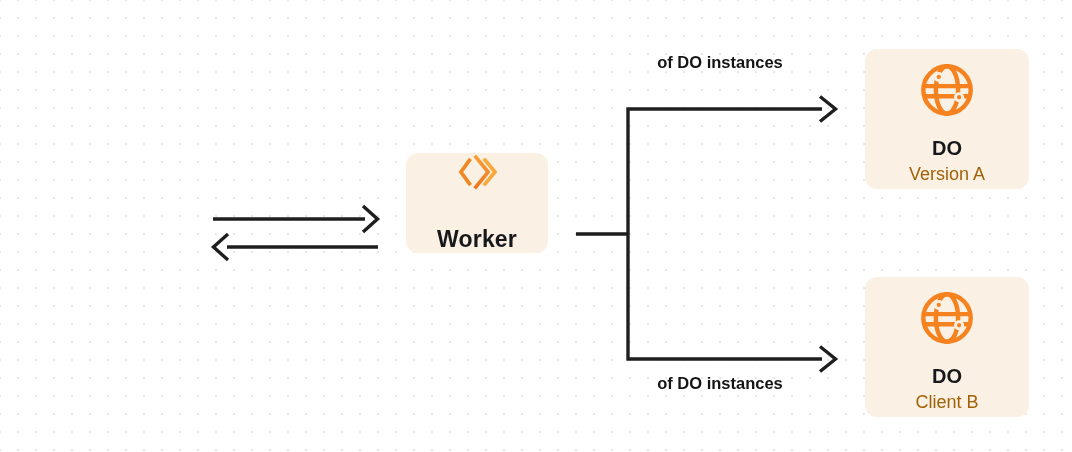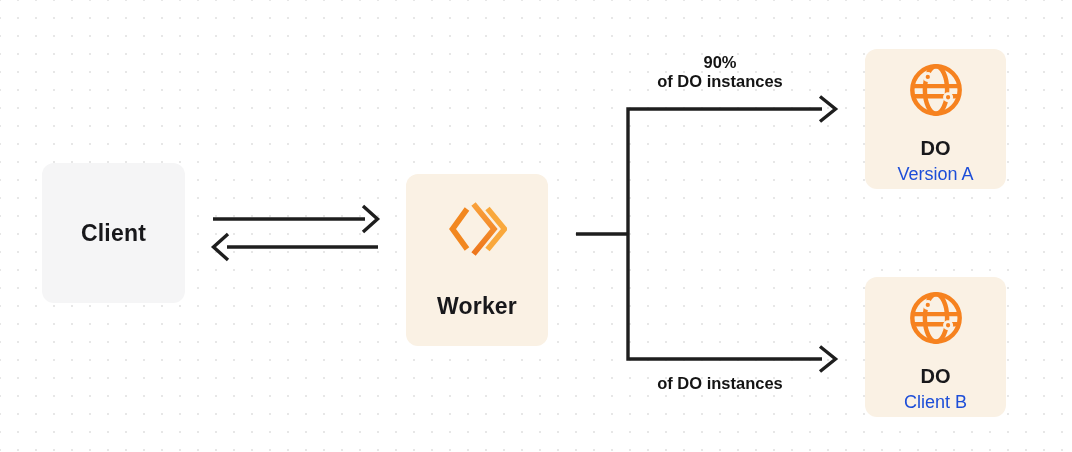--- a/index.html
+++ b/index.html
@@ -29,27 +29,27 @@
     align-items: center;
     justify-content: center;
     text-align: center;
   }
   .node-client {
     left: 42px; top: 163px;
     width: 143px; height: 140px;
     background: #F5F5F6;
   }
   .node-worker {
-    left: 406px; top: 174px;
-    width: 142px; height: 172px;
+    left: 406px; top: 153px;
+    width: 142px; height: 100px;
     background: #FAF1E4;
     gap: 26px;
   }
   .node-do {
-    width: 141px; height: 140px;
+    width: 164px; height: 140px;
     background: #FAF1E4;
     justify-content: flex-start;
     padding-top: 12px;
     box-sizing: border-box;
   }
   .node-do-a { left: 865px; top: 49px; }
   .node-do-b { left: 865px; top: 277px; }
   .node-title {
     font-size: 23px;
     font-weight: bold;
@@ -62,21 +62,21 @@
     font-size: 20px;
     font-weight: bold;
     line-height: 24px;
     color: #18181B;
   }
   .do-subtitle {
     font-size: 18px;
     font-weight: normal;
     line-height: 22px;
     margin-top: 3px;
-    color: #1d4ed8;
+    color: #a16207;
   }
   .edge-label {
     position: absolute;
     left: 600px;
     width: 240px;
     text-align: center;
     font-size: 16.5px;
     font-weight: bold;
     line-height: 19px;
     color: #141414;
@@ -99,43 +99,39 @@
       <polyline points="228,234 213.5,247 228,260"></polyline>
 
       <path d="M576 234 L628 234"></path>
 
       <path d="M822 109 L628 109 L628 359 L822 359"></path>
       <polyline points="820,96.5 835.5,109 820,121.5"></polyline>
       <polyline points="820,346.5 835.5,359 820,371.5"></polyline>
     </g>
   </svg>
 
-  <div class="node node-client">
-    <span class="node-title">Client</span>
-  </div>
 
   <div class="node node-worker">
     <svg class="worker-icon" width="60" height="58" viewBox="0 0 60 58" aria-hidden="true">
       <defs>
         <linearGradient id="wg" x1="0" y1="0" x2="0" y2="1">
           <stop offset="0" stop-color="#F9A13B"></stop>
           <stop offset="1" stop-color="#ED751B"></stop>
         </linearGradient>
       </defs>
       <g fill="none" stroke-width="5.6" stroke-linejoin="miter" stroke-linecap="butt">
         <polyline points="20,9 5.5,29 20,49" stroke="#F2871F"></polyline>
         <polyline points="26.5,4 47,29 26.5,54" stroke="url(#wg)"></polyline>
         <polyline points="40.5,8.5 57.5,29 40.5,49.5" stroke="#F9A83C"></polyline>
       </g>
     </svg>
     <span class="node-title">Worker</span>
   </div>
 
   <div class="edge-label edge-label-top">
-    <div>90%</div>
     <div>of DO instances</div>
   </div>
 
   <div class="edge-label edge-label-bottom">
     <div>of DO instances</div>
   </div>
 
   <div class="node node-do node-do-a">
     <svg class="do-globe-icon" width="58" height="58" viewBox="0 0 60 60" aria-hidden="true">
       <g fill="none" stroke="#F6821F" stroke-width="4.6">

